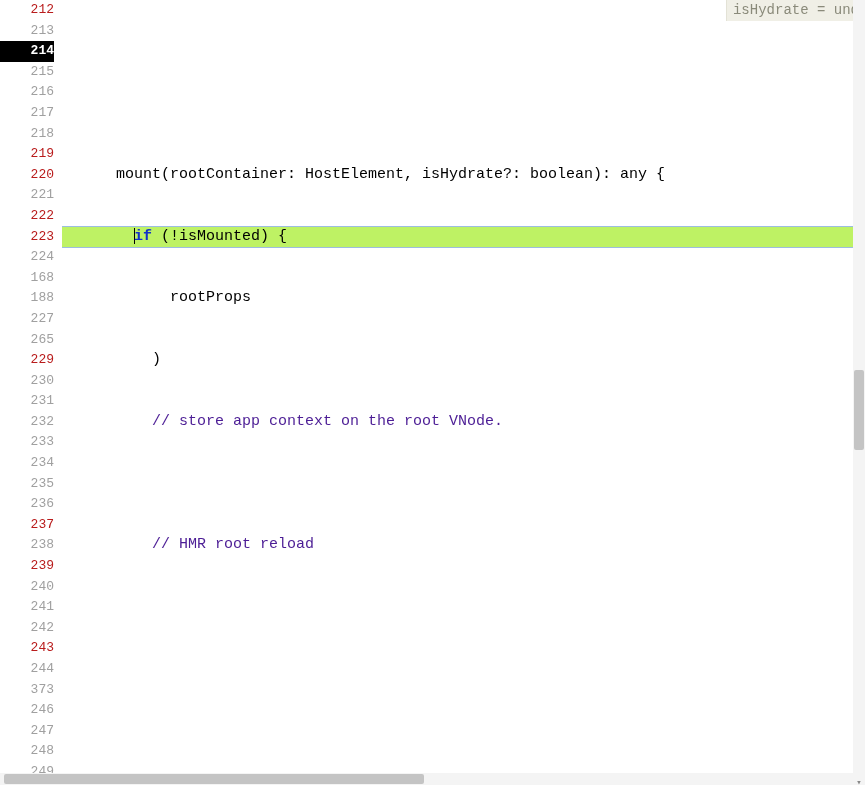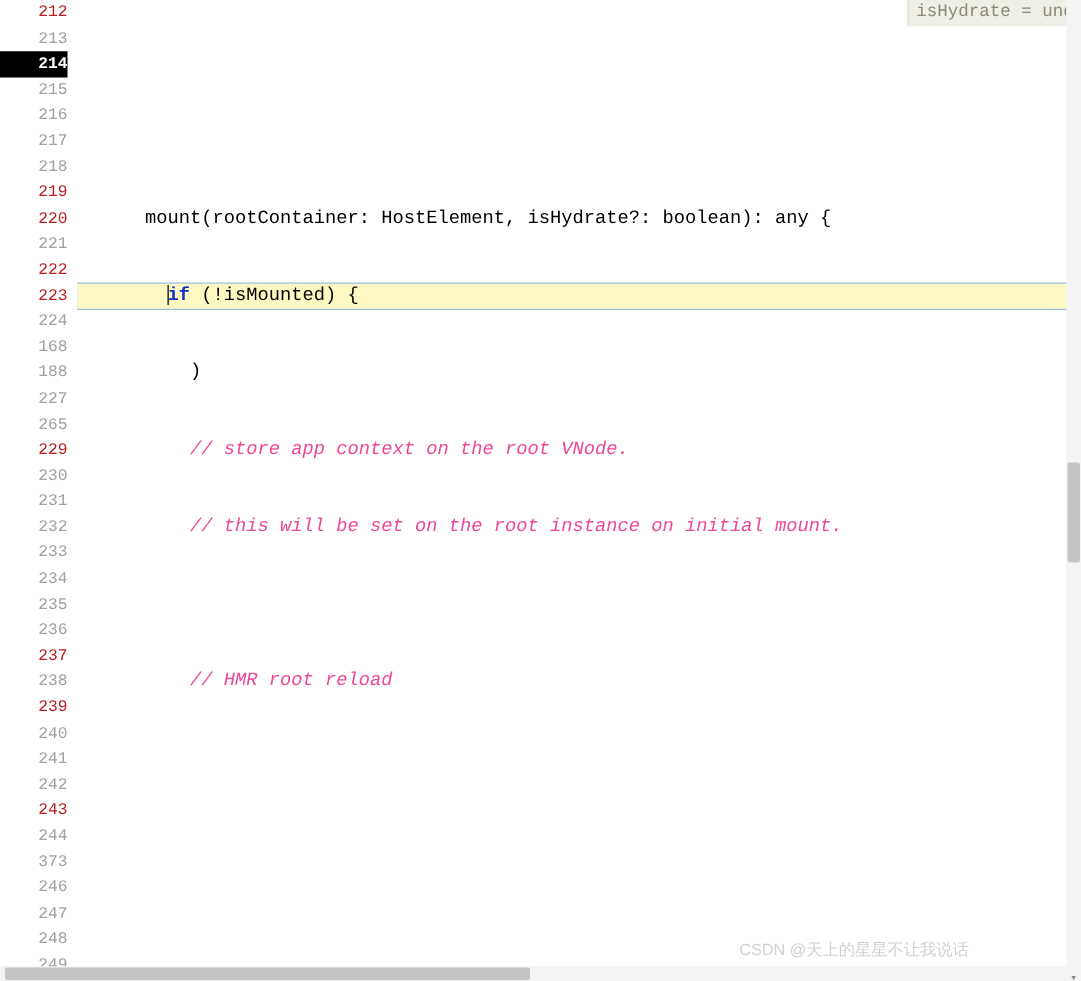--- a/index.html
+++ b/index.html
@@ -44,25 +44,25 @@
   .code {
     flex: 1;
     white-space: pre;
     overflow: hidden;
     position: relative;
   }
   .code .line {
     height: 20.6px;
   }
   .code .line.current-line {
-    background: #fef9c3;
+    background: #bef264;
     outline: 1px solid #9dbde0;
   }
   .kw   { color: #1232c9; font-weight: bold; }                       
-  .cmt  { color: #ec4899; font-style: italic; }
+  .cmt  { color: #4c1d95; }
 
   .inlay {
     position: absolute;
     top: 0;
     right: 0;
     height: 20.6px;
     background: #f0efe6;
     color: #8a8a7a;
     padding: 0 6px;
     font-size: 14px;
@@ -181,23 +181,23 @@
     <div class="ln">249</div>
   </div>
 
   <div class="code">
     <div class="inlay">isHydrate = und</div>
 
     
     <div class="line"></div>
     <div class="line"><span>      mount(rootContainer: HostElement, isHydrate?: boolean): any {</span></div>
     <div class="line current-line"><span>        </span><span class="caret"></span><span class="kw">if</span><span> (!isMounted) {</span></div>
+    <div class="line"><span>            rootProps</span></div>
     <div class="line"><span>          )</span></div>
     <div class="line"><span class="cmt">          // store app context on the root VNode.</span></div>
-    <div class="line"><span class="cmt">          // this will be set on the root instance on initial mount.</span></div>
     <div class="line"><span></span></div>
     <div class="line"><span class="cmt">          // HMR root reload</span></div>
     
     
     
     
     
     
     
     
@@ -222,14 +222,13 @@
   </div>
 
   <div class="scrollbar-v">
     <div class="thumb"></div>
     <div class="arrow down">▾</div>
   </div>
   <div class="scrollbar-h">
     <div class="thumb"></div>
   </div>
 
-  <div class="watermark">CSDN @天上的星星不让我说话</div>
 </div>
 
 </body></html>

